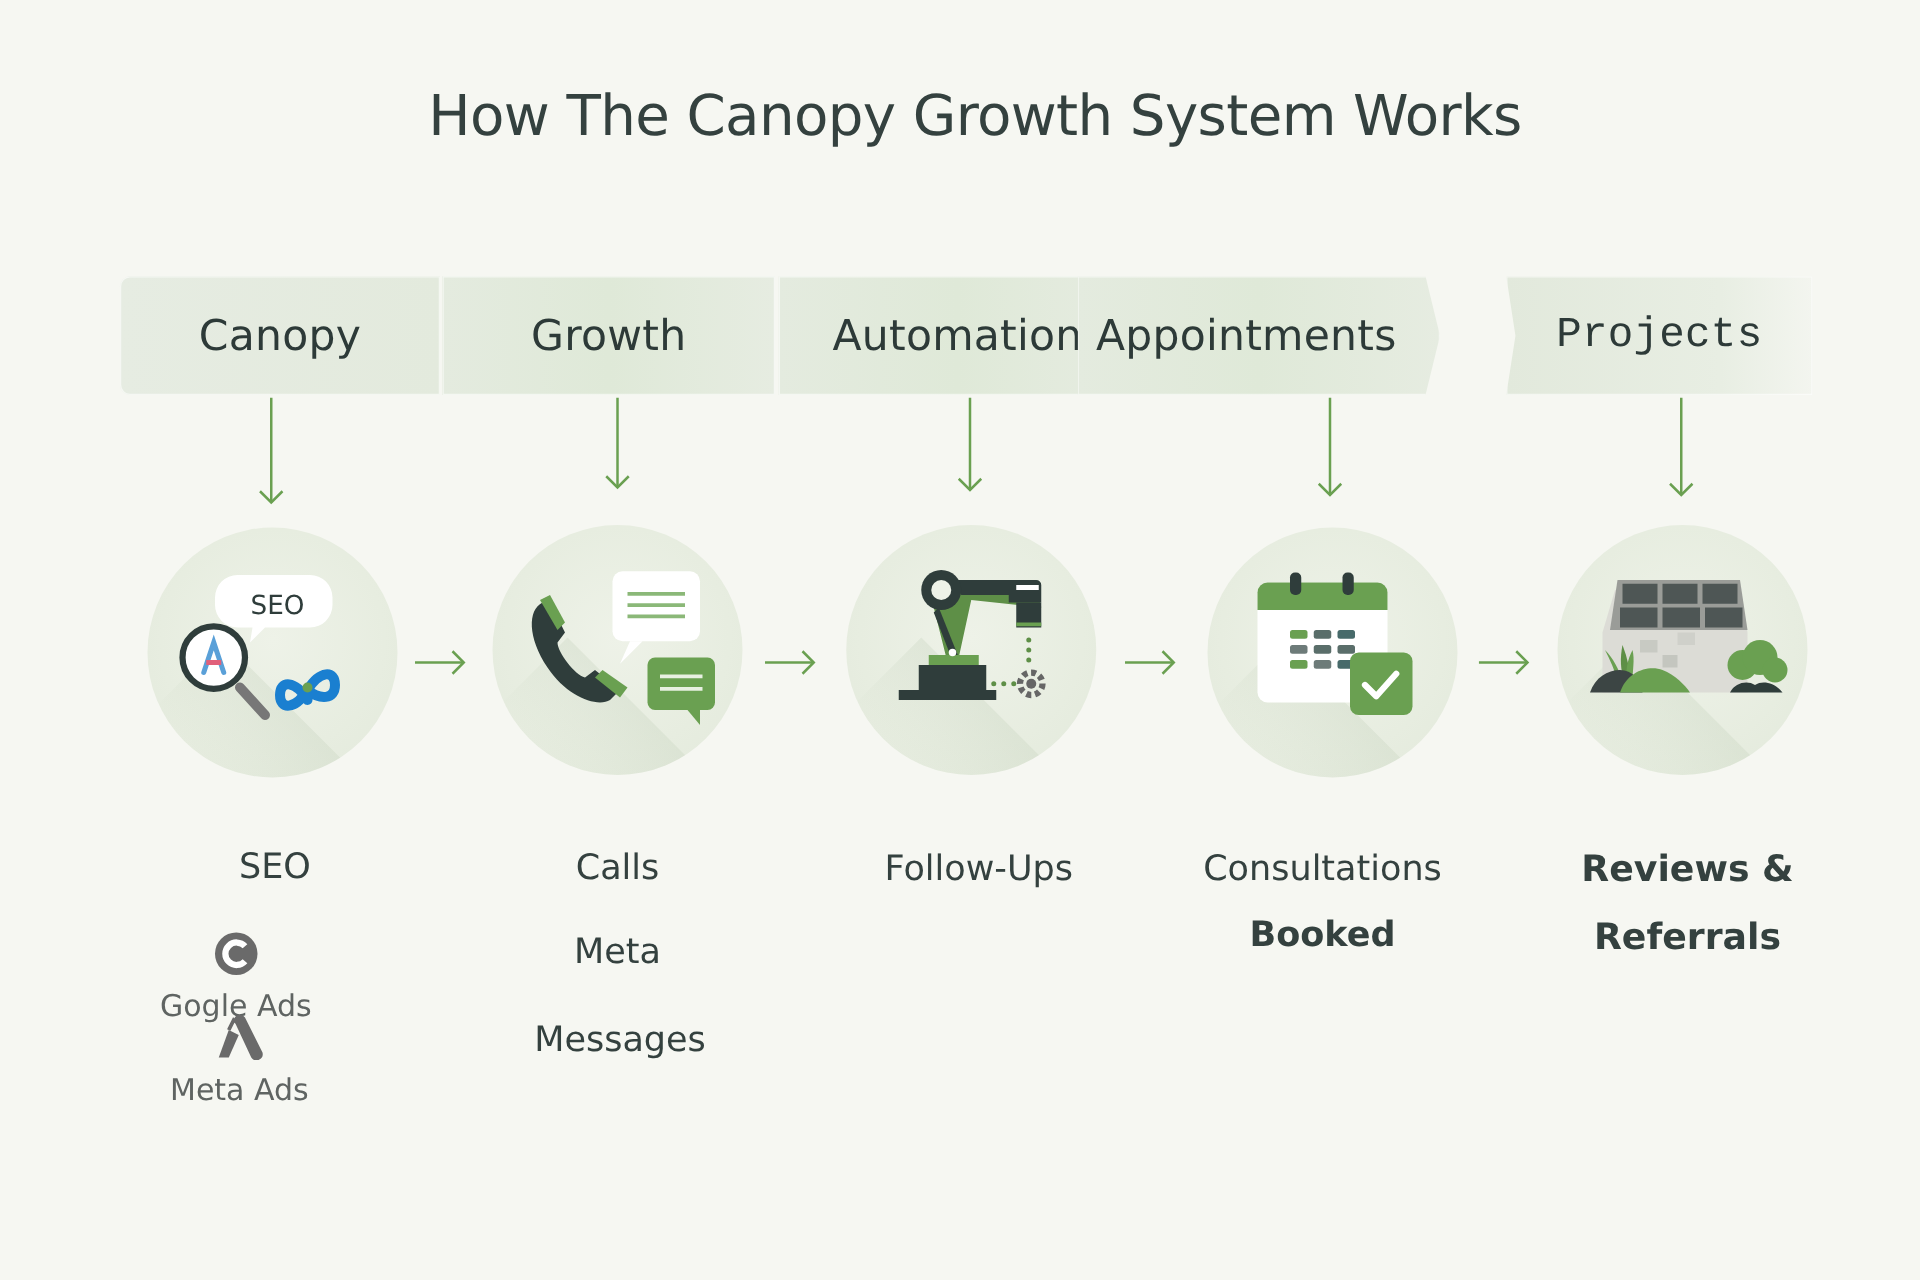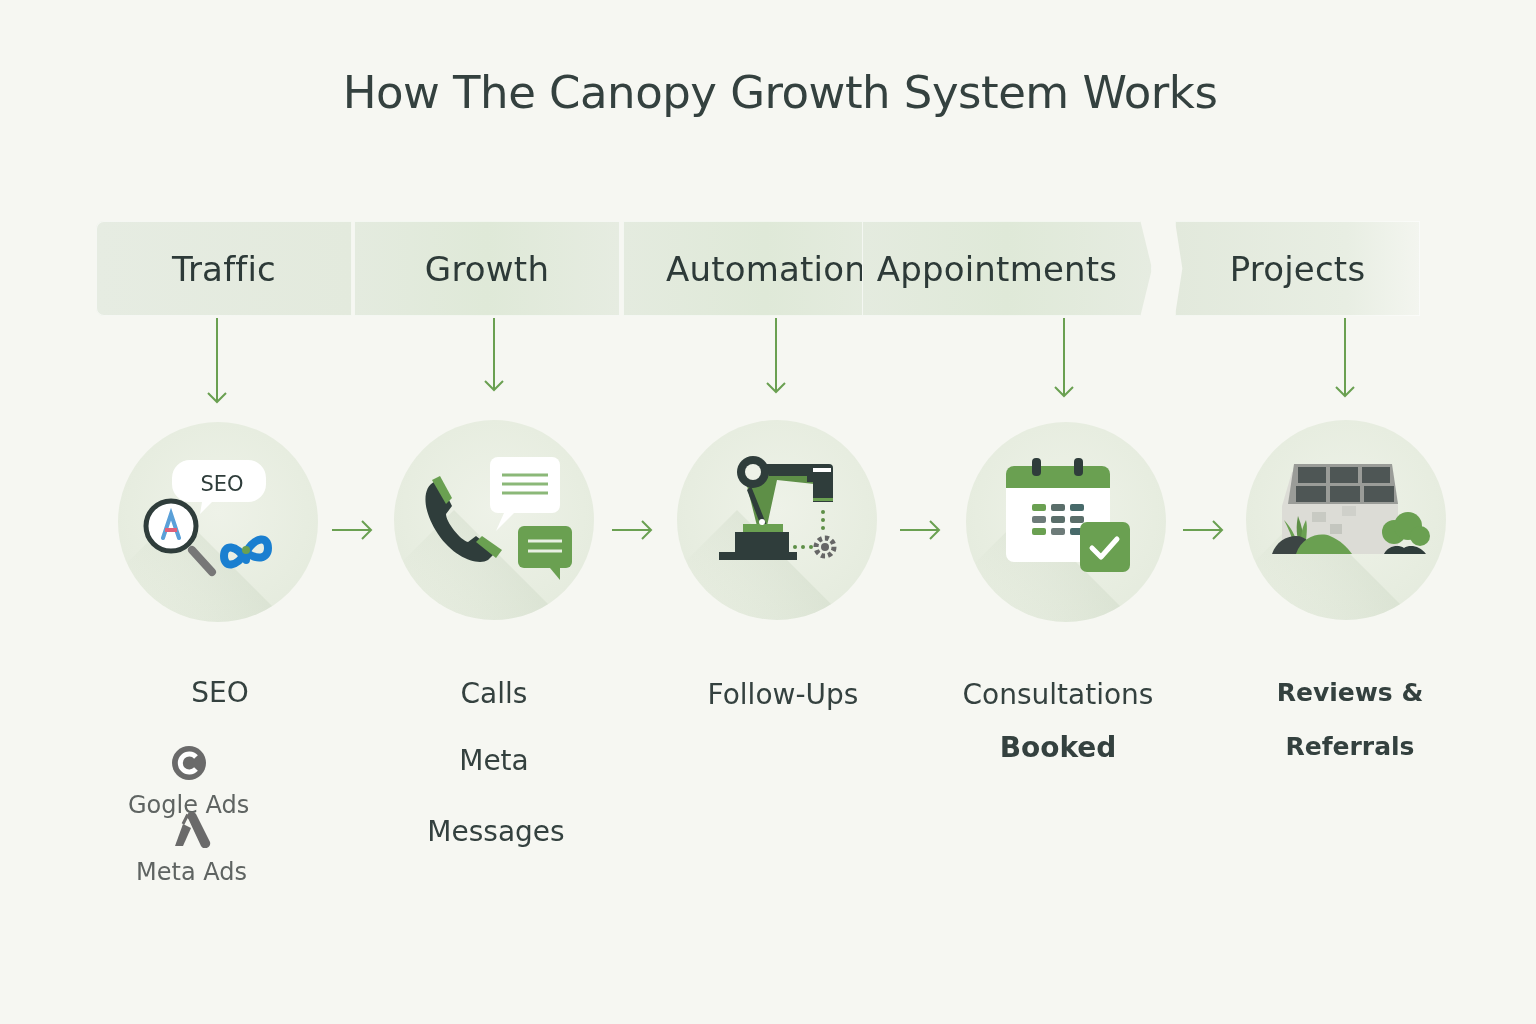--- a/index.html
+++ b/index.html
@@ -20,21 +20,21 @@
     display: flex; align-items: center; justify-content: center;
     font-size: 34px; color: #2d3a38;
     background: linear-gradient(90deg, #e4ebdf 0%, #dfe9d8 50%, #e6ece1 100%);
     box-shadow: inset 0 0 0 1px rgba(255,255,255,0.6);
   }
   .band span { letter-spacing: 0.2px; }
   .b1 { left: 96px; width: 256px; border-radius: 8px 0 0 8px; background: linear-gradient(90deg,#e6ece2,#e3eadd); }
   .b2 { left: 354px; width: 266px; }
   .b3 { left: 623px; width: 286px; }
   .b4 { left: 862px; width: 290px; clip-path: polygon(0 0, 96% 0, 100% 50%, 96% 100%, 0 100%); justify-content: center; }
-  .b5 { left: 1175px; width: 245px; background: linear-gradient(90deg,#e2e9dc 0%, #e8eee3 70%, #f3f5ef 100%); clip-path: polygon(0 0, 100% 0, 100% 100%, 0 100%, 3% 50%); }
+  .b5 { left: 1205px; width: 245px; background: linear-gradient(90deg,#e2e9dc 0%, #e8eee3 70%, #f3f5ef 100%); clip-path: polygon(0 0, 100% 0, 100% 100%, 0 100%, 3% 50%); font-family: Liberation Mono, monospace; }
   .b4 span { margin-right: 20px; }
 
   .down-arrow { position: absolute; width: 20px; }
   .right-arrow { position: absolute; width: 42px; height: 20px; }
 
   .circle {
     position: absolute; width: 200px; height: 200px; border-radius: 50%;
     background: radial-gradient(circle at 50% 45%, #eef2e8 0%, #e7ede0 60%, #e2e9db 100%);
     overflow: hidden;
   }
@@ -42,34 +42,34 @@
     position: absolute; left: 60px; top: 90px; width: 240px; height: 80px;
     background: linear-gradient(180deg, rgba(200,212,192,0.35), rgba(200,212,192,0));
     transform: rotate(45deg); transform-origin: 0 0;
   }
   .circle svg { position: absolute; left: 0; top: 0; }
 
   .label {
     position: absolute; text-align: center; font-size: 28px; color: #34413f;
     white-space: nowrap;
   }
-  .label.bold { font-weight: bold; font-size: 25px; }
+  .label.bold { font-weight: bold; font-size: 29px; }
   .sub-item {
     position: absolute; display: flex; align-items: center; gap: 10px;
     font-size: 24px; color: #5f6462;
   }
   .sub-item svg { display:block; }
 </style>
 </head>
 <body>
 
 <div class="title">How The Canopy Growth System Works</div>
 
 <div class="band b1">
-    <span>Traffic</span>
+    <span>Canopy</span>
   </div>
 <div class="band b2">
     <span>Growth</span>
   </div>
 <div class="band b3">
     <span>Automation</span>
   </div>
 <div class="band b4">
     <span>Appointments</span>
   </div>

